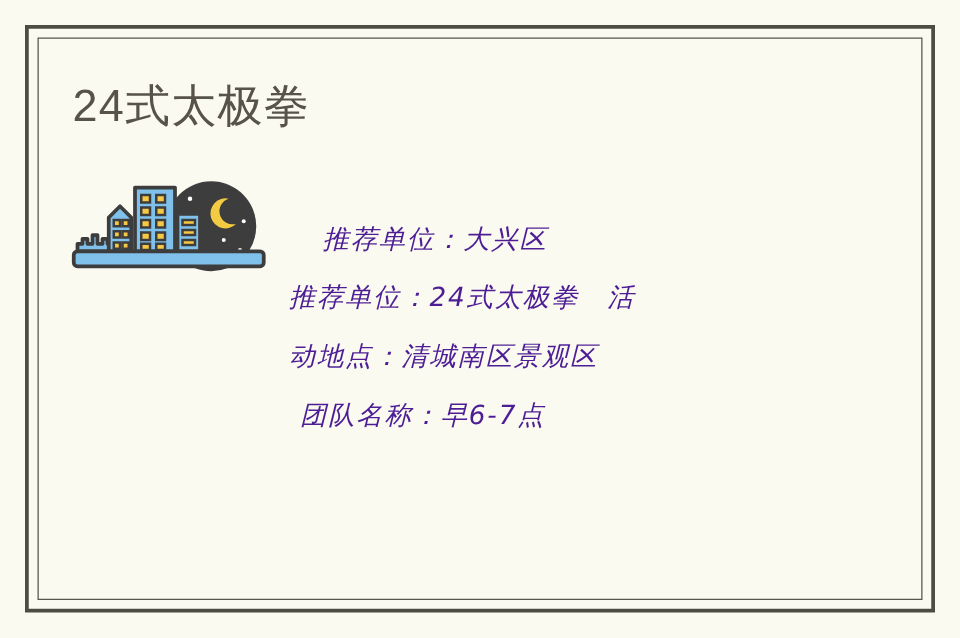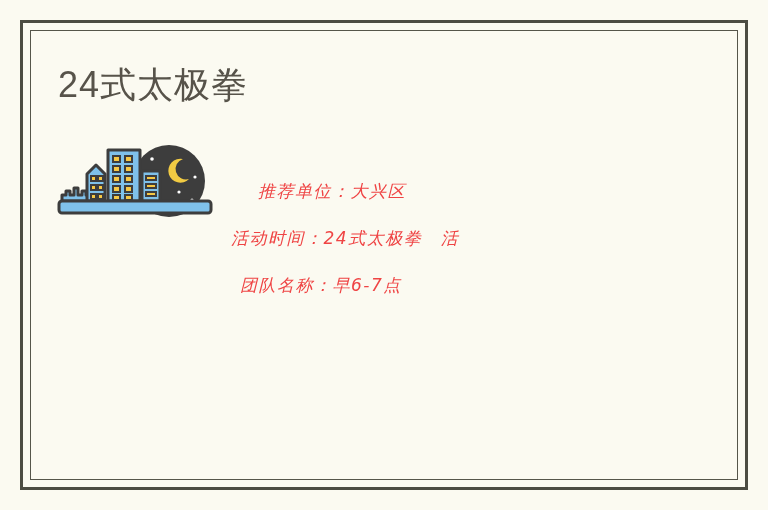--- a/index.html
+++ b/index.html
@@ -71,22 +71,22 @@
     width: 158px;
     height: 82px;
   }
 
   
   .info-block {
     position: absolute;
     left: 228px;
     top: 168px;
     width: 440px;
-    color: #ef4444;
-    font-size: 17px;
+    color: #4c1d95;
+    font-size: 21px;
     line-height: 47px;
     letter-spacing: 1.5px;
     font-family: "DejaVu Sans", "Liberation Sans", sans-serif;
   }
   .info-line {
     white-space: pre;
     font-style: italic;
     font-weight: 400;
   }
   .info-line-1 { padding-left: 30px; }
@@ -162,17 +162,18 @@
           <rect x="90" y="49" width="10" height="4"></rect>
         </g>
       </g>
 
       <rect x="3" y="58" width="152" height="12" rx="3" fill="#7fc1ea" stroke="#3d3d3d" stroke-width="3" stroke-linejoin="round"></rect>
     </svg>
   </div>
 
   <div class="info-block">
     <div class="info-line info-line-1">推荐单位：大兴区</div>
-    <div class="info-line info-line-2">活动时间：24式太极拳　活</div>
+    <div class="info-line info-line-2">推荐单位：24式太极拳　活</div>
+    <div class="info-line info-line-3">动地点：清城南区景观区</div>
     <div class="info-line info-line-4">团队名称：早6-7点</div>
   </div>
 
 </div>
 
 </body></html>

